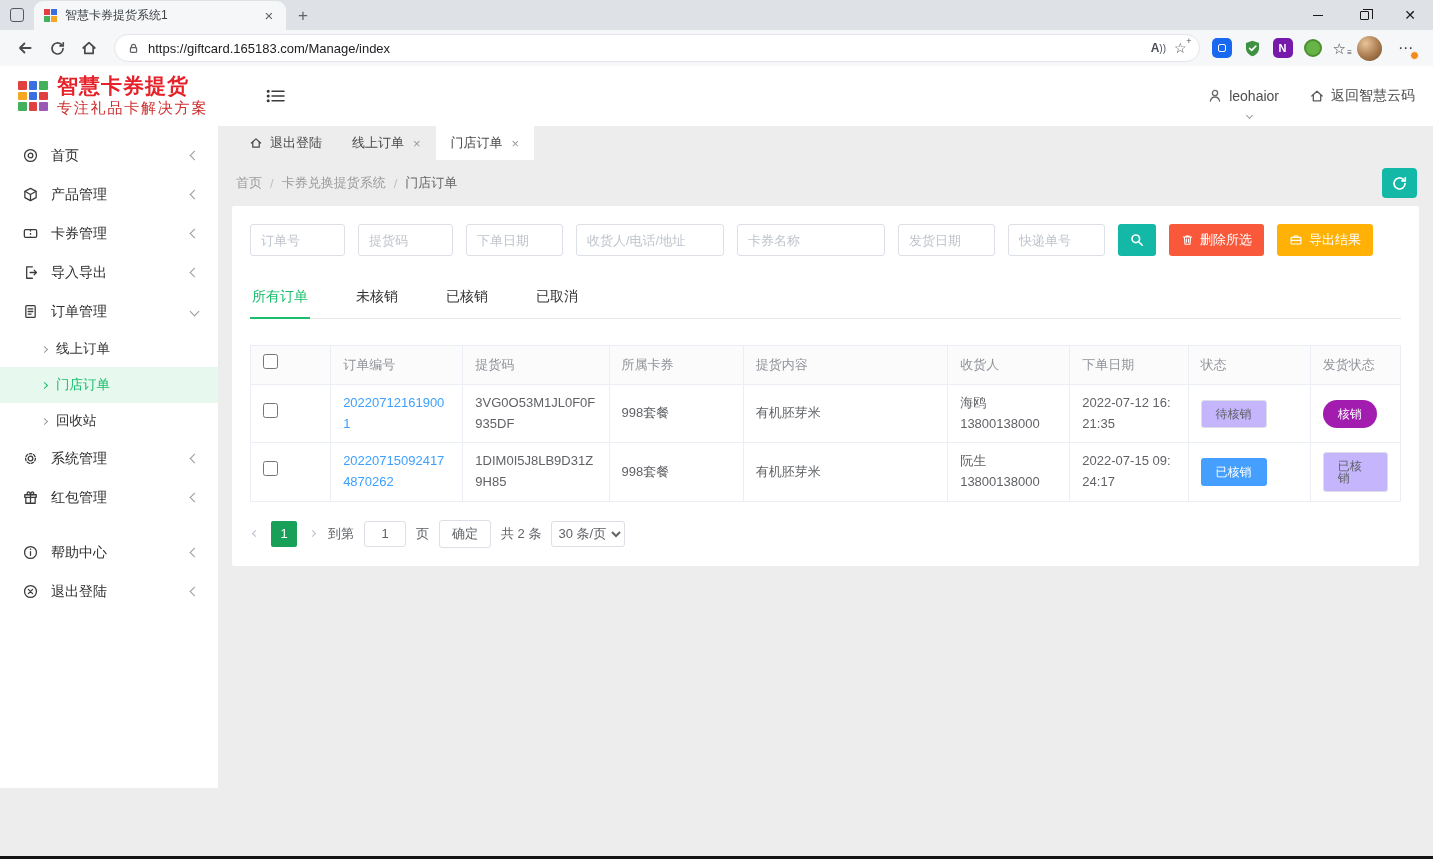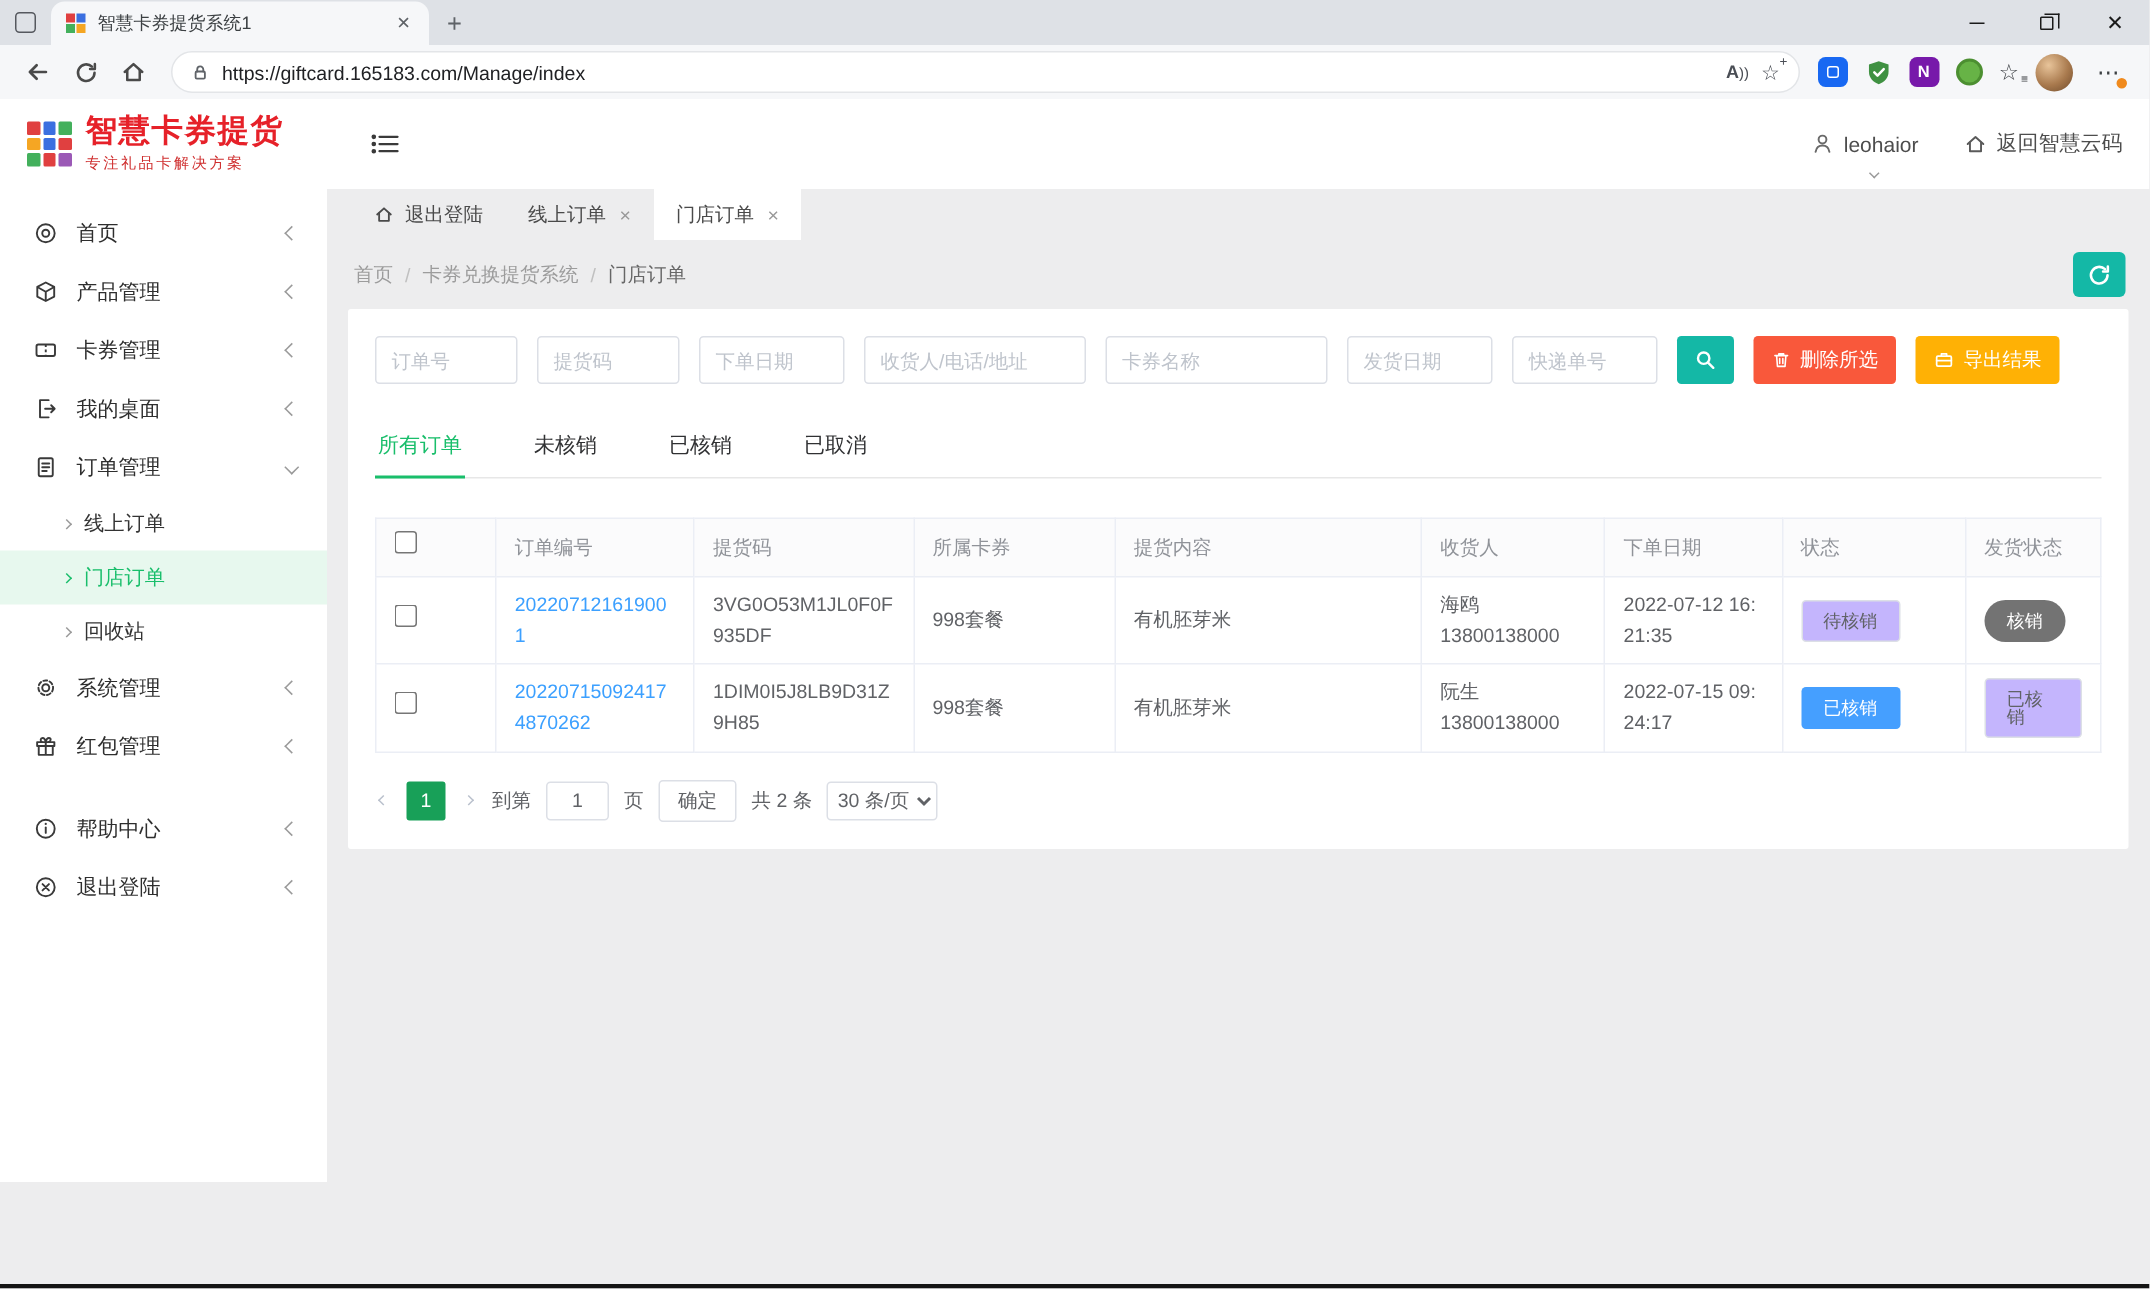--- a/index.html
+++ b/index.html
@@ -61,21 +61,21 @@
   .app-header { height:60px; background:#fff; display:flex; align-items:center; padding:0 18px; position:relative; }
   .logo { display:flex; align-items:center; gap:9px; }
   .logo-grid { width:30px; height:30px; display:grid; grid-template-columns:repeat(3,1fr); grid-template-rows:repeat(3,1fr); gap:2px; }
   .logo-grid i { border-radius:1px; }
   .logo-grid i:nth-child(1){background:#e04040;} .logo-grid i:nth-child(2){background:#3b6fe0;}
   .logo-grid i:nth-child(3){background:#43b05c;} .logo-grid i:nth-child(4){background:#f5a623;}
   .logo-grid i:nth-child(5){background:#3b6fe0;} .logo-grid i:nth-child(6){background:#e04040;}
   .logo-grid i:nth-child(7){background:#43b05c;} .logo-grid i:nth-child(8){background:#e04040;}
   .logo-grid i:nth-child(9){background:#9b59b6;}
   .logo-title { color:#e62129; font-size:21px; font-weight:bold; letter-spacing:1px; line-height:1.1; }
-  .logo-sub { color:#cf2e2e; font-size:10px; letter-spacing:1.8px; margin-top:2px; }
+  .logo-sub { color:#cf2e2e; font-size:15px; letter-spacing:1.8px; margin-top:2px; }
   .collapse-ic { margin-left:58px; }
   .header-right { margin-left:auto; display:flex; align-items:center; gap:30px; font-size:14px; color:#4d4d4d; }
   .hdr-user { display:flex; align-items:center; gap:6px; position:relative; }
   .user-caret { position:absolute; left:55%; top:25px; }
   .hdr-return { display:flex; align-items:center; gap:6px; }
 
   
   .app-body { display:flex; height:662px; }
   .sidebar { width:218px; background:#fff; padding-top:10px; flex-shrink:0; }
   .side-item { height:39px; display:flex; align-items:center; padding:0 20px 0 22px; font-size:14px; color:#2e2e2e; cursor:pointer; }
@@ -122,21 +122,21 @@
   .tbl-wrap { margin-top:26px; }
   table { width:100%; border-collapse:collapse; table-layout:fixed; font-size:13px; color:#606266; }
   th, td { border:1px solid #ebeef5; padding:8px 12px; text-align:left; vertical-align:middle; line-height:1.6; }
   th { background:#fbfbfc; color:#909399; font-weight:normal; }
   .brk { word-break:break-all; }
   .link { color:#3ca0ff; text-decoration:none; cursor:pointer; }
   .ctr { text-align:left; }
   input[type=checkbox] { width:15px; height:15px; accent-color:#fff; cursor:pointer; }
   .tag { display:inline-block; border-radius:3px; font-size:12px; padding:8px 15px; line-height:1; }
   .tag-plain { border:1px solid #dcdfe6; background:#c4b5fd; color:#606266; padding:7px 14px; cursor:pointer; }
-  .tag-orange { background:#737373; color:#fff; cursor:pointer;border-radius:14px; }
+  .tag-orange { background:#a21caf; color:#fff; cursor:pointer;border-radius:14px; }
   .tag-blue { background:#459fff; color:#fff; cursor:pointer; }
 
   
   .pager { display:flex; align-items:center; gap:10px; margin-top:18px; font-size:13px; color:#606266; }
   .pg-arrow { padding:0 3px; display:flex; align-items:center; cursor:pointer; }
   .pg-arrow .chev { border-color:#b9c0cc; }
   .pg-cur { min-width:26px; height:26px; background:#18a058; color:#fff; border-radius:2px; display:flex; align-items:center; justify-content:center; cursor:pointer; }
   .goto-input { width:42px; height:26px; border:1px solid #dcdfe6; border-radius:3px; text-align:center; font-size:13px; color:#606266; font-family:inherit; }
   .pg-confirm { height:28px; border:1px solid #dcdfe6; background:#fff; border-radius:3px; padding:0 12px; font-size:13px; color:#606266; cursor:pointer; font-family:inherit; }
   .pg-size { height:26px; border:1px solid #dcdfe6; border-radius:3px; background:#fff; font-size:13px; color:#606266; font-family:inherit; padding:0 2px; cursor:pointer; }
@@ -294,21 +294,21 @@
         </svg>
       <span class="lbl">卡券管理</span>
       <span class="chev left"></span>
     </div>
 
     <div class="side-item">
       <svg class="ico" viewBox="0 0 16 16" fill="none" stroke="#3a3a3a" stroke-width="1.2" stroke-linecap="round" stroke-linejoin="round">
           <path d="M9.8 2.6H4.4v10.8h5.4"></path>
           <path d="M7.6 8h6M11.4 5.8 13.6 8l-2.2 2.2"></path>
         </svg>
-      <span class="lbl">我的桌面</span>
+      <span class="lbl">导入导出</span>
       <span class="chev left"></span>
     </div>
 
     <div class="side-item">
       <svg class="ico" viewBox="0 0 16 16" fill="none" stroke="#3a3a3a" stroke-width="1.2" stroke-linecap="round" stroke-linejoin="round">
           <rect x="3.6" y="2.4" width="8.8" height="11.2" rx="1"></rect>
           <path d="M5.8 5.6h4.4M5.8 8h4.4M5.8 10.4h2.8"></path>
         </svg>
       <span class="lbl">订单管理</span>
       <span class="chev down"></span>

